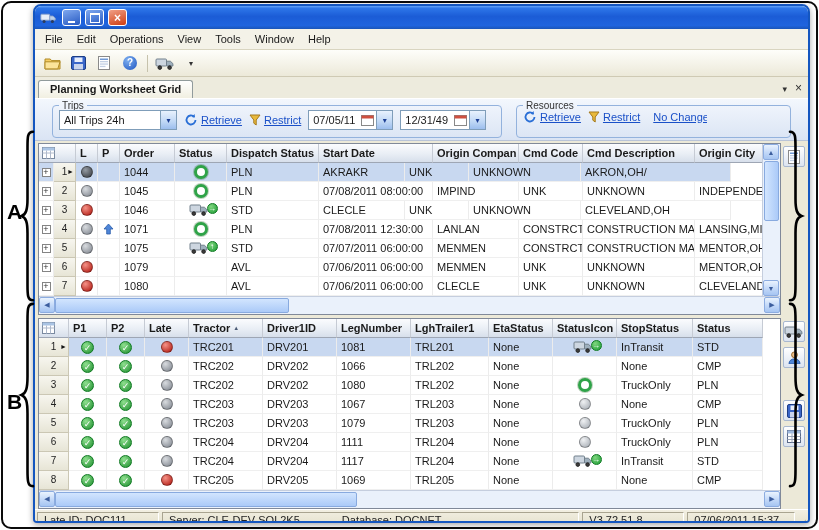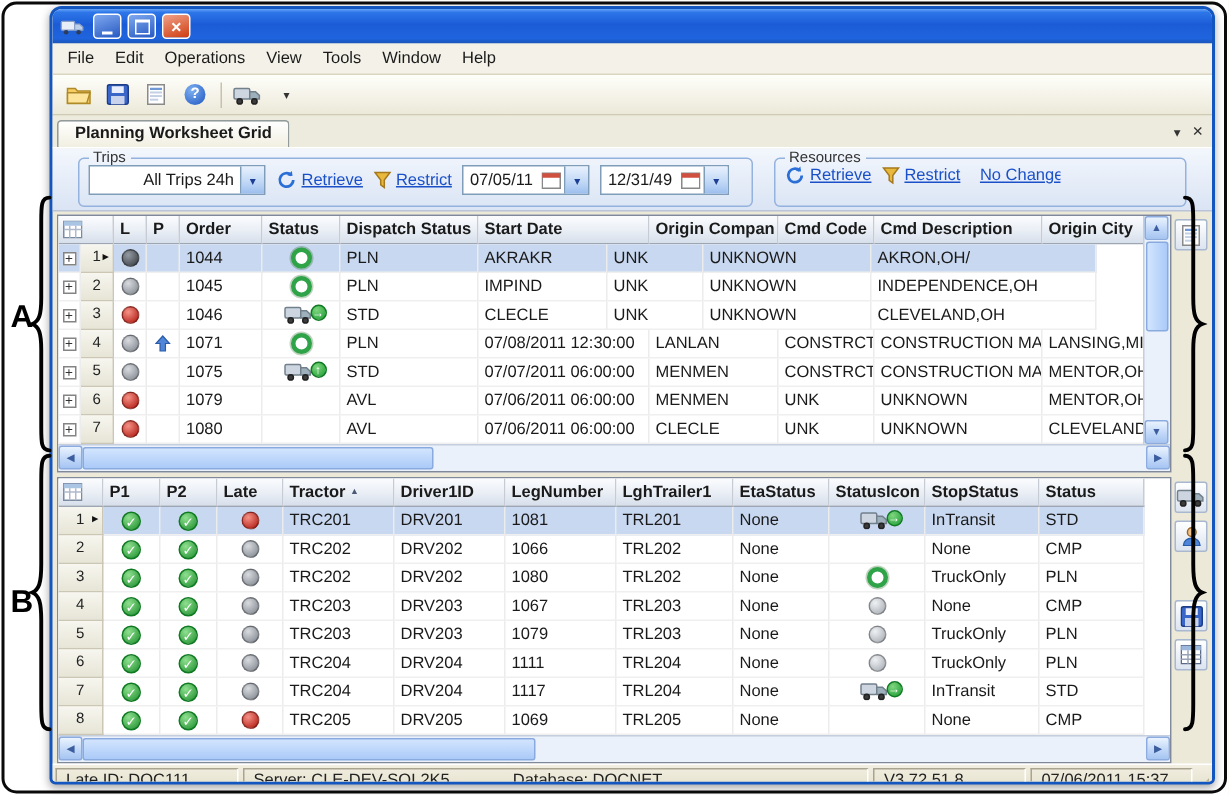--- a/index.html
+++ b/index.html
@@ -43,21 +43,21 @@
 
   
   .filterbar{height:42px;background:linear-gradient(180deg,#F3F7FD,#DAE4F4);border-bottom:1px solid #b9c4d8;
              display:flex;gap:14px;padding:0 17px;overflow:hidden;box-sizing:border-box;}
   .fs{border:1px solid #93B2DD;border-radius:4px;margin:1px 0 2px;padding:0 6px 2px;box-sizing:border-box;min-width:0;}
   .fs legend{padding:0 3px;font-size:10px;color:#333;}
   .fs.trips{width:450px;flex:0 0 auto;}
   .fs.resources{flex:1;}
   .fsrow{display:flex;align-items:center;gap:7px;margin-top:-1px;white-space:nowrap;}
   .combo,.datebox{height:20px;background:#fff;border:1px solid #7F9DB9;display:flex;align-items:center;box-sizing:border-box;}
-  .combo .val{padding:0 4px;flex:1;overflow:hidden;text-align:right;}
+  .combo .val{padding:0 4px;flex:1;overflow:hidden;}
   .dd{width:16px;height:100%;background:linear-gradient(#E8F1FD,#BFD7F5 60%,#9CBEEE);border-left:1px solid #7F9DB9;
       display:flex;align-items:center;justify-content:center;color:#1C3E94;box-sizing:border-box;}
   .dd::before{content:"\25BE";font-size:8px;}
   .datebox .val{padding:0 4px;}
   .datebox .cal{margin:0 2px;display:flex;}
   .link{color:#1A50C8;text-decoration:underline;display:flex;align-items:center;gap:3px;cursor:pointer;}
   .lk-ic{display:flex;text-decoration:none;}
   .nochange{margin-left:6px;max-width:54px;overflow:hidden;}
 
   
@@ -341,20 +341,21 @@
                   <div class="numcell" style="width: 22px;">2</div>
                   <div class="cell icn" style="width: 22px;">
                     <span class="ic sph" style="background:radial-gradient(circle at 35% 30%,#d8dbdf,#7c828b)"></span>
                   </div>
                   <div class="cell icn" style="width: 22px;"></div>
                   <div class="cell" style="width: 55px;">1045</div>
                   <div class="cell icn" style="width: 52px;">
                     <span class="ic ring"></span>
                   </div>
                   <div class="cell" style="width: 92px;">PLN</div>
+                  <div class="cell" style="width: 114px;">07/08/2011 08:00:00</div>
                   <div class="cell" style="width: 86px;">IMPIND</div>
                   <div class="cell" style="width: 64px;">UNK</div>
                   <div class="cell" style="width: 112px;">UNKNOWN</div>
                   <div class="cell" style="width: 150px;">INDEPENDENCE,OH</div>
                 </div>
                 <div class="grd-row">
                   <div class="expcell" style="width: 15px;">
                     <span class="plusbox"></span>
                   </div>
                   <div class="numcell" style="width: 22px;">3</div>

